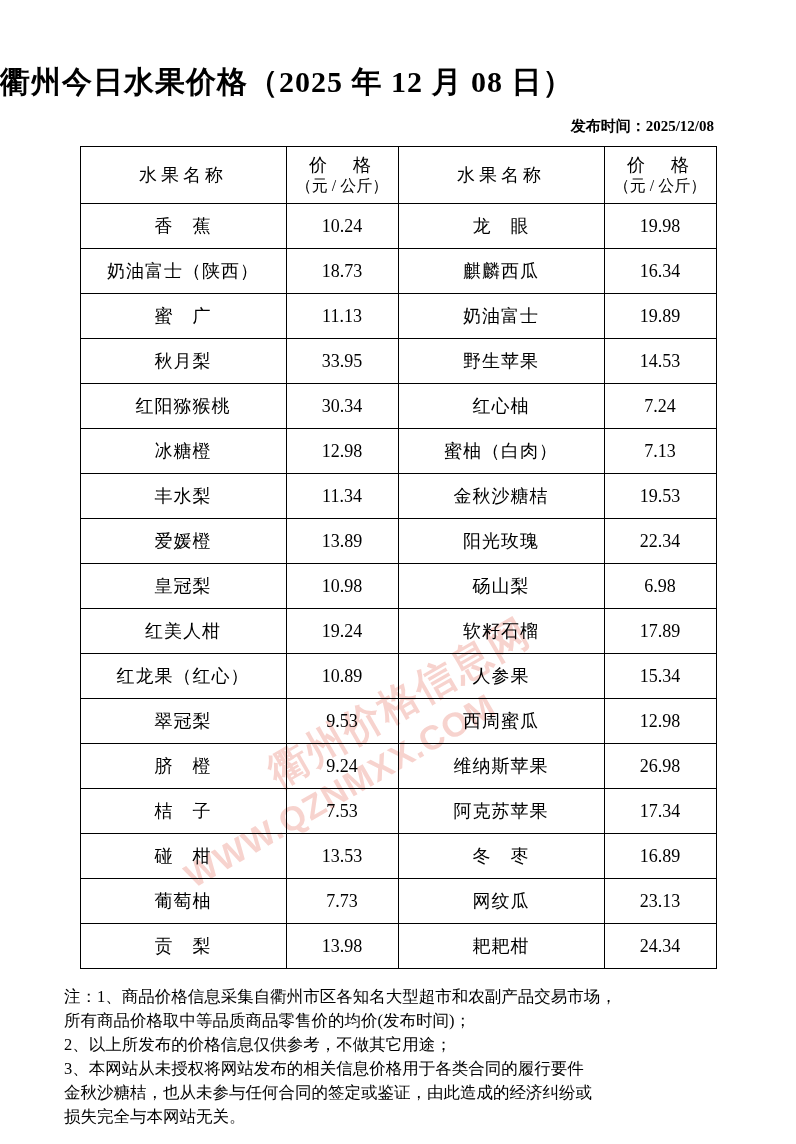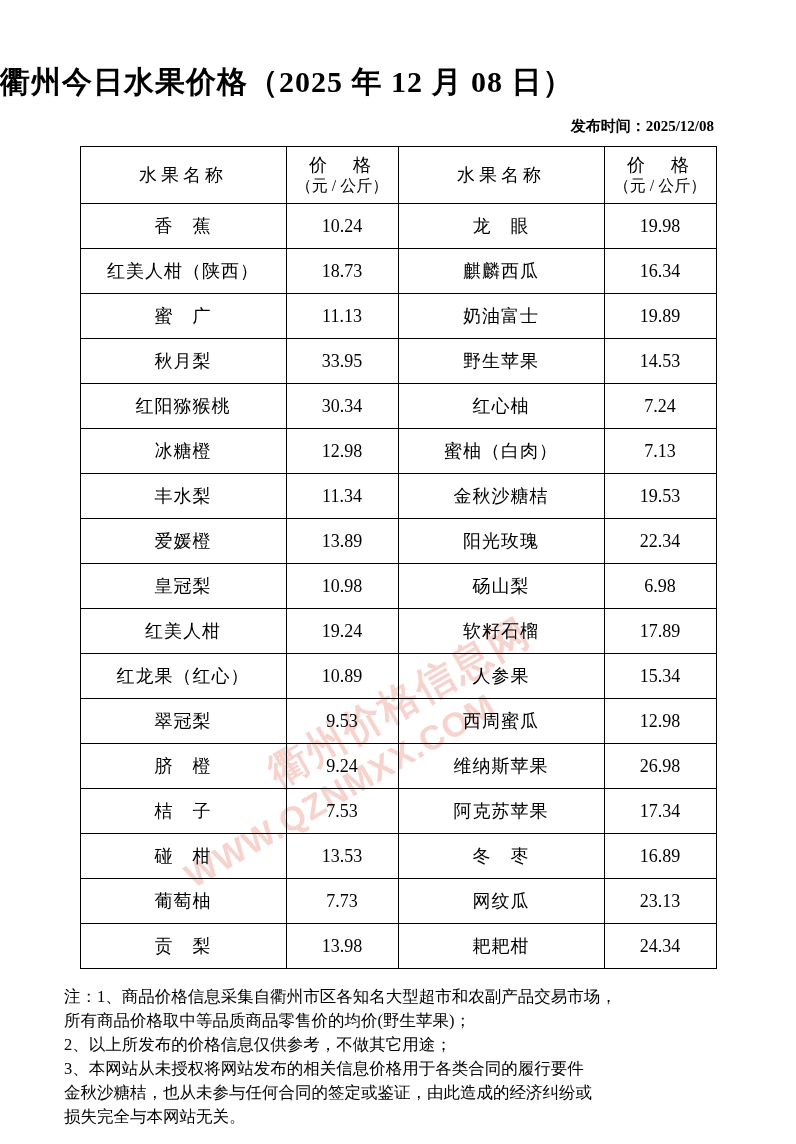--- a/index.html
+++ b/index.html
@@ -141,21 +141,21 @@
       </tr>
     </thead>
     <tbody>
       <tr>
         <td class="col-name">香　蕉</td>
         <td class="col-price">10.24</td>
         <td class="col-name">龙　眼</td>
         <td class="col-price">19.98</td>
       </tr>
       <tr>
-        <td class="col-name">红美人柑（陕西）</td>
+        <td class="col-name">奶油富士（陕西）</td>
         <td class="col-price">18.73</td>
         <td class="col-name">麒麟西瓜</td>
         <td class="col-price">16.34</td>
       </tr>
       <tr>
         <td class="col-name">蜜　广</td>
         <td class="col-price">11.13</td>
         <td class="col-name">奶油富士</td>
         <td class="col-price">19.89</td>
       </tr>
@@ -241,20 +241,20 @@
         <td class="col-name">贡　梨</td>
         <td class="col-price">13.98</td>
         <td class="col-name">耙耙柑</td>
         <td class="col-price">24.34</td>
       </tr>
     </tbody>
   </table>
 
   <div class="notes">
     <p>注：1、商品价格信息采集自衢州市区各知名大型超市和农副产品交易市场，</p>
-    <p>所有商品价格取中等品质商品零售价的均价(野生苹果)；</p>
+    <p>所有商品价格取中等品质商品零售价的均价(发布时间)；</p>
     <p>2、以上所发布的价格信息仅供参考，不做其它用途；</p>
     <p>3、本网站从未授权将网站发布的相关信息价格用于各类合同的履行要件</p>
     <p>金秋沙糖桔，也从未参与任何合同的签定或鉴证，由此造成的经济纠纷或</p>
     <p>损失完全与本网站无关。</p>
   </div>
 
 </div>
 
 </body></html>

